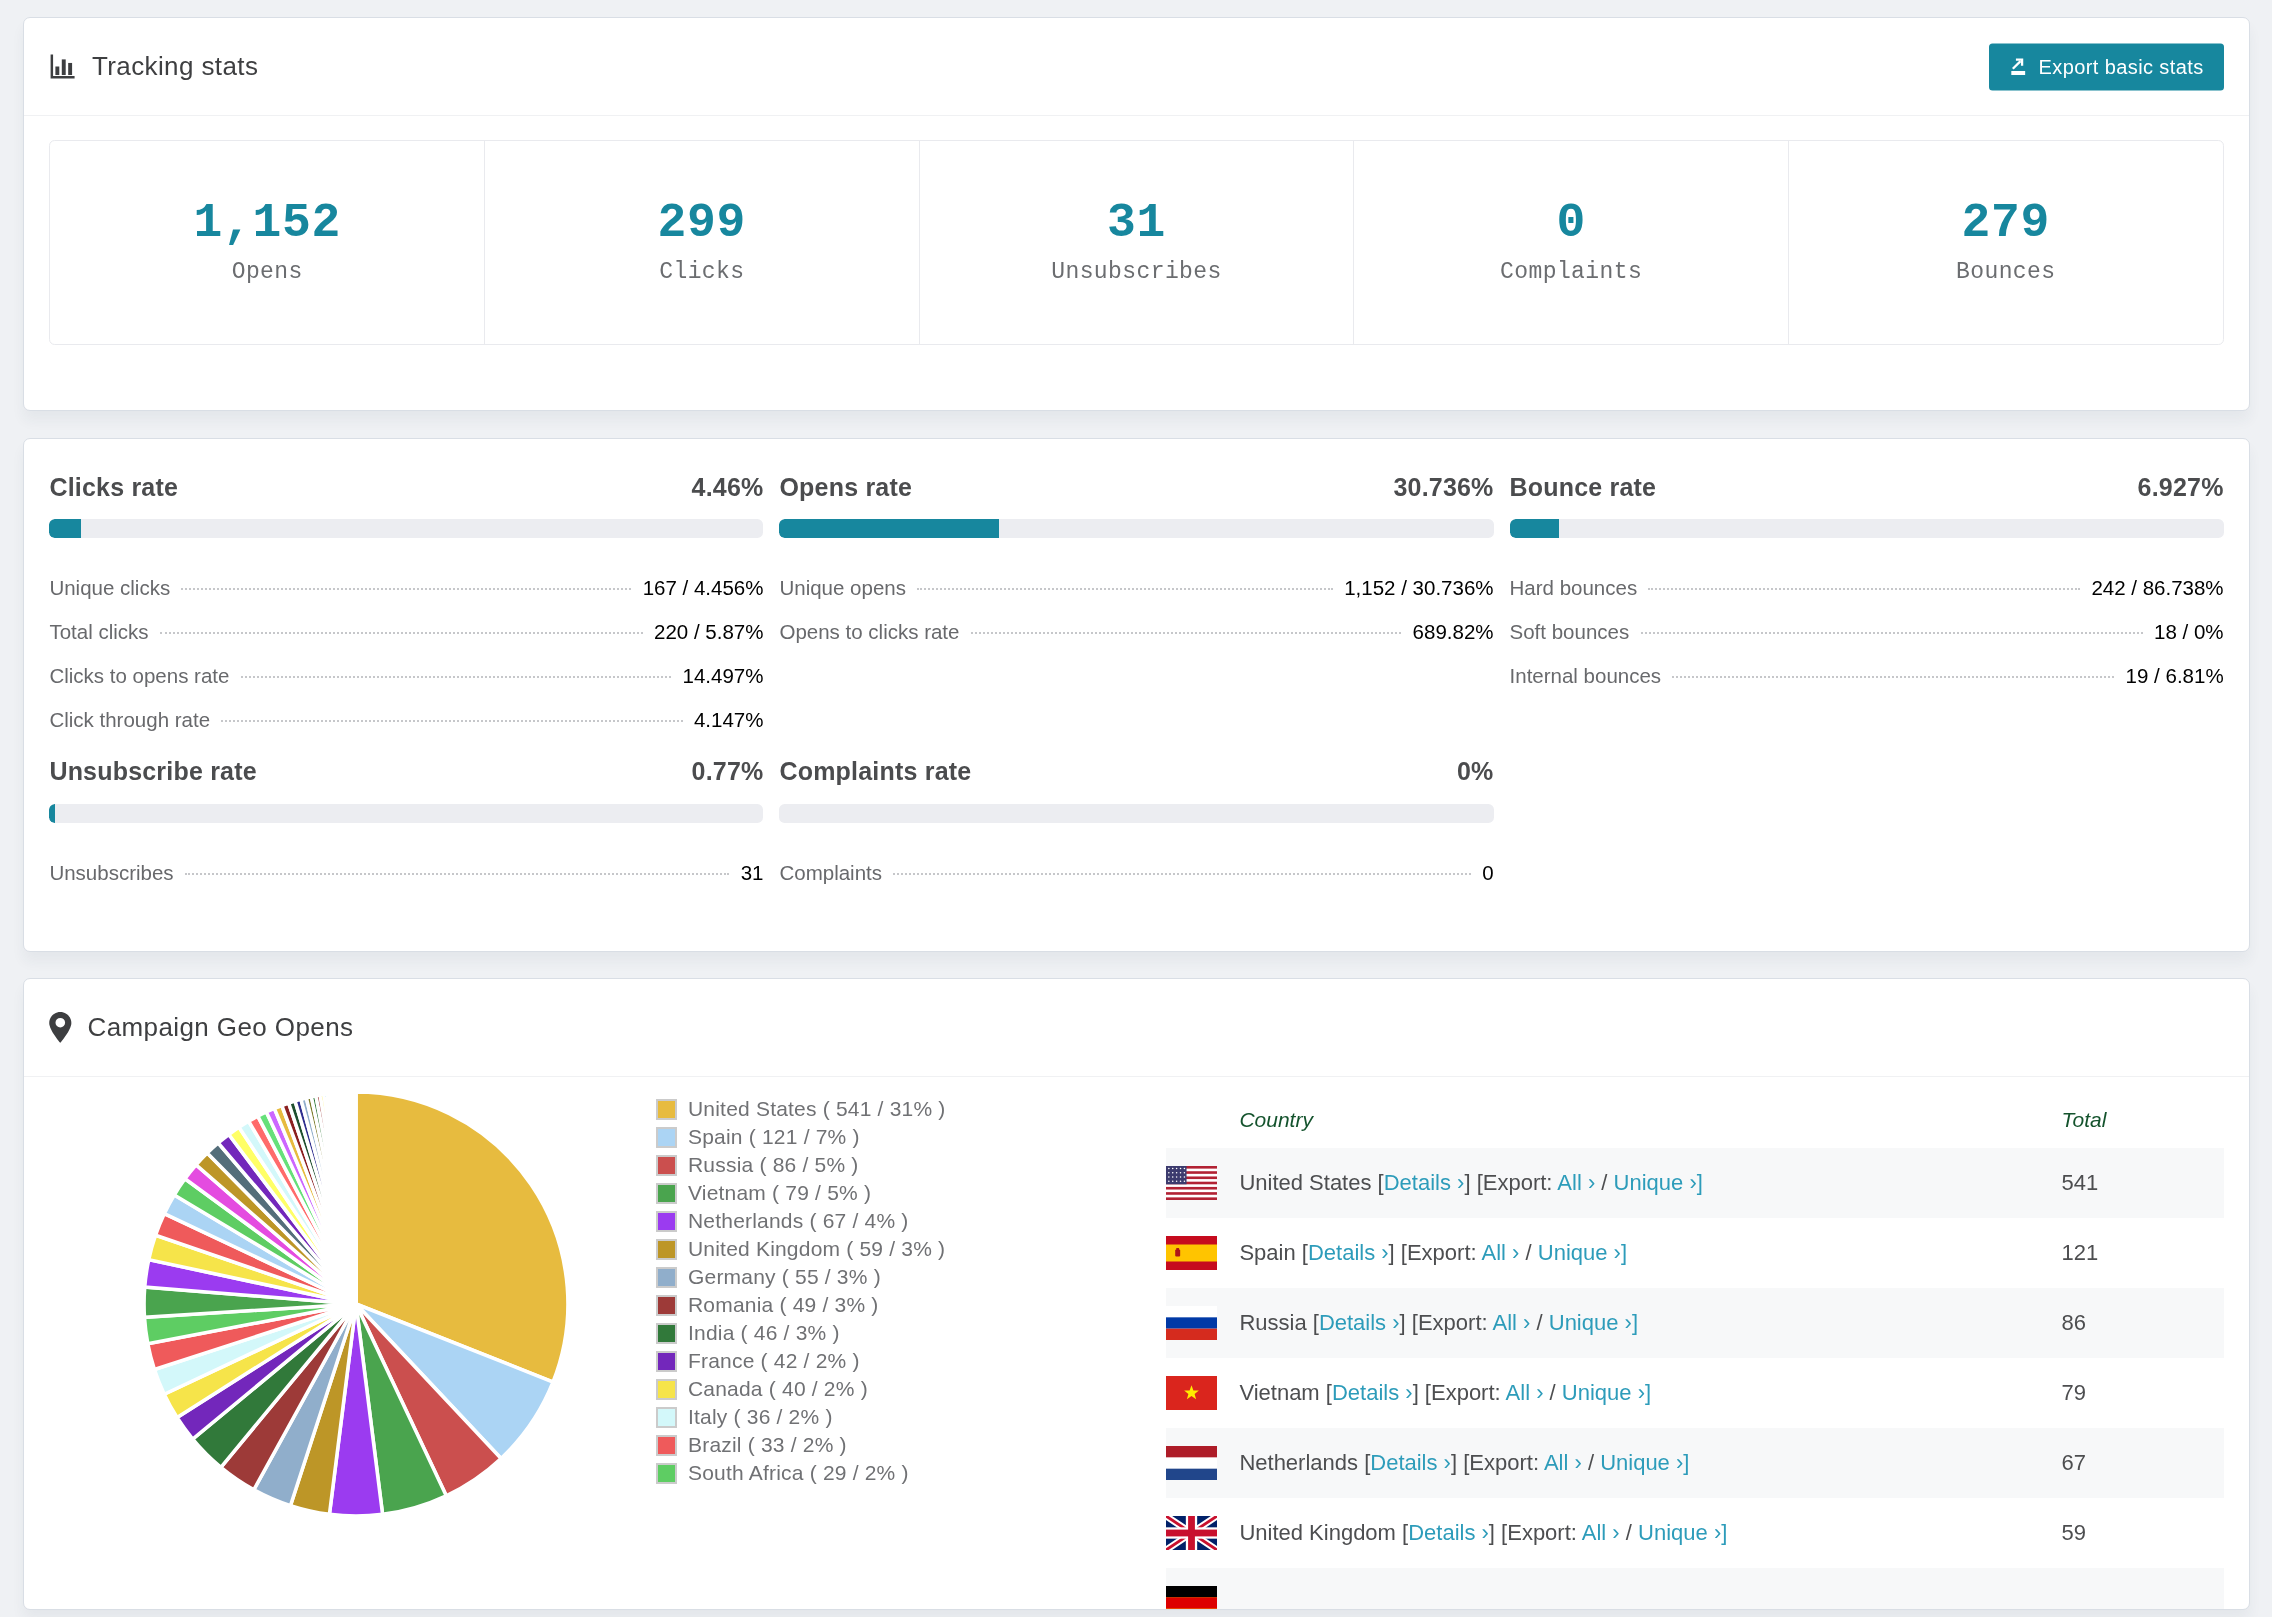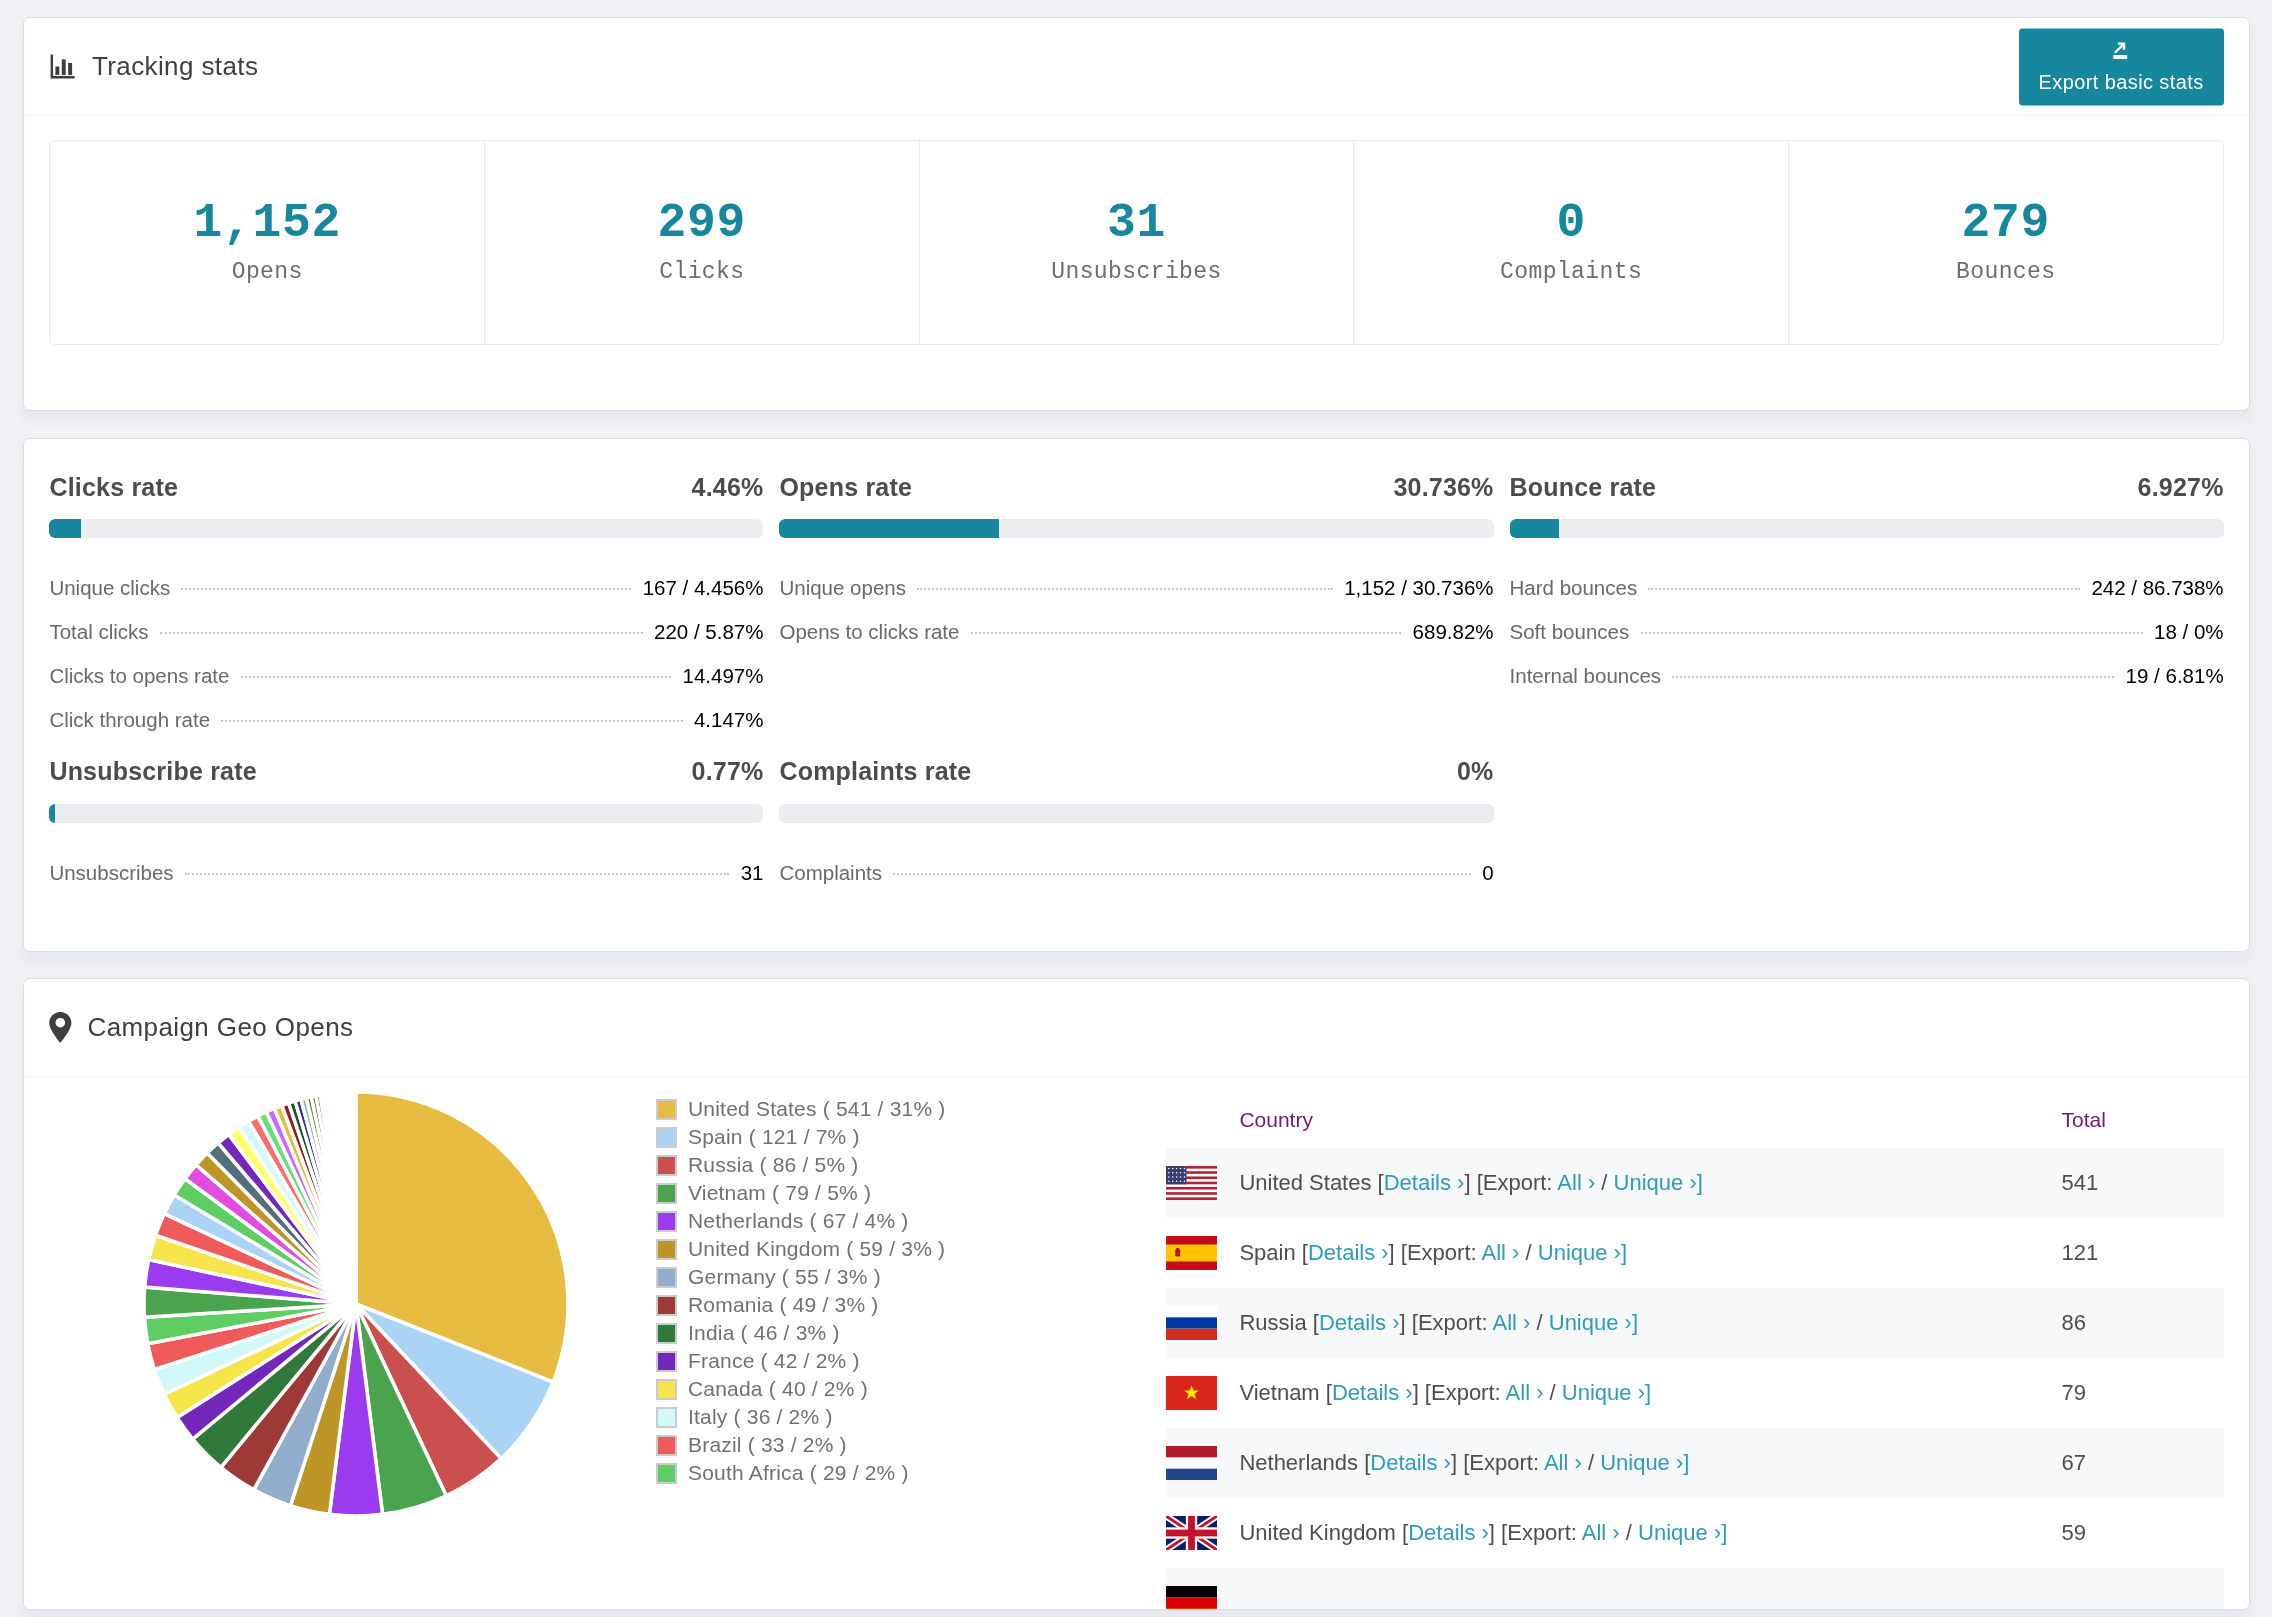--- a/index.html
+++ b/index.html
@@ -29,21 +29,21 @@
     border-bottom:1.4px solid #f0f1f3;
   }
   .card-title{font-size:26px;font-weight:500;color:#3e3f41;letter-spacing:0.4px;}
   .hdr-icon{flex:0 0 auto;display:inline-flex;}
 
   .export-btn{
     position:absolute;right:25.4px;top:50%;transform:translateY(-50%);
     display:inline-flex;align-items:center;gap:10px;
     background:#17879e;color:#fff;border:none;cursor:pointer;
     font-family:inherit;font-size:20px;letter-spacing:0.4px;
-    padding:12px 20px;border-radius:3.5px;flex-direction:column;
+    padding:12px 20px;border-radius:3.5px;
   }
 
   
   .stats-row{
     margin:24px 25.4px 65px;
     display:flex;
     border:1.4px solid #e9eaee;border-radius:5.6px;
     background:#fff;
   }
   .stat-cell{flex:1;text-align:center;padding:55px 7px 59px;border-right:1.4px solid #e9eaee;font-family:Liberation Mono, monospace;}
@@ -64,21 +64,21 @@
 
   
   .geo-body{display:flex;padding:0 25.4px;}
   .pie-wrap{flex:0 0 607px;}
   .pie-wrap svg{display:block;margin:8.5px 0 0 88px;}
   .legend{flex:0 0 510px;margin-top:18.4px;}
   .legend-item{display:flex;align-items:center;height:28px;font-size:21px;color:#707174;letter-spacing:0.2px;}
   .legend-swatch{width:17px;height:17px;border:2.1px solid #cbcbcb;margin-right:10.6px;flex:0 0 auto;}
 
   .geo-table{flex:1;margin-top:16px;}
-  .gt-head{display:flex;align-items:center;height:55px;font-size:21px;color:#701a75;}
+  .gt-head{display:flex;align-items:center;height:55px;font-size:21px;color:#14532d;font-style:italic;}
   .gt-row{display:flex;align-items:center;height:70px;font-size:22px;color:#4d4e50;}
   .gt-row.odd{background:#f7f8f9;}
   .col-country{flex:1;display:flex;align-items:center;}
   .col-total{flex:0 0 162px;}
   .gt-head .col-country{padding-left:73px;}
   .flag{width:51px;height:34px;flex:0 0 auto;margin-right:22px;display:block;}
   .country-links{white-space:nowrap;}
   a.tlink{color:#2d9cba;text-decoration:none;}
 </style>
 </head>

